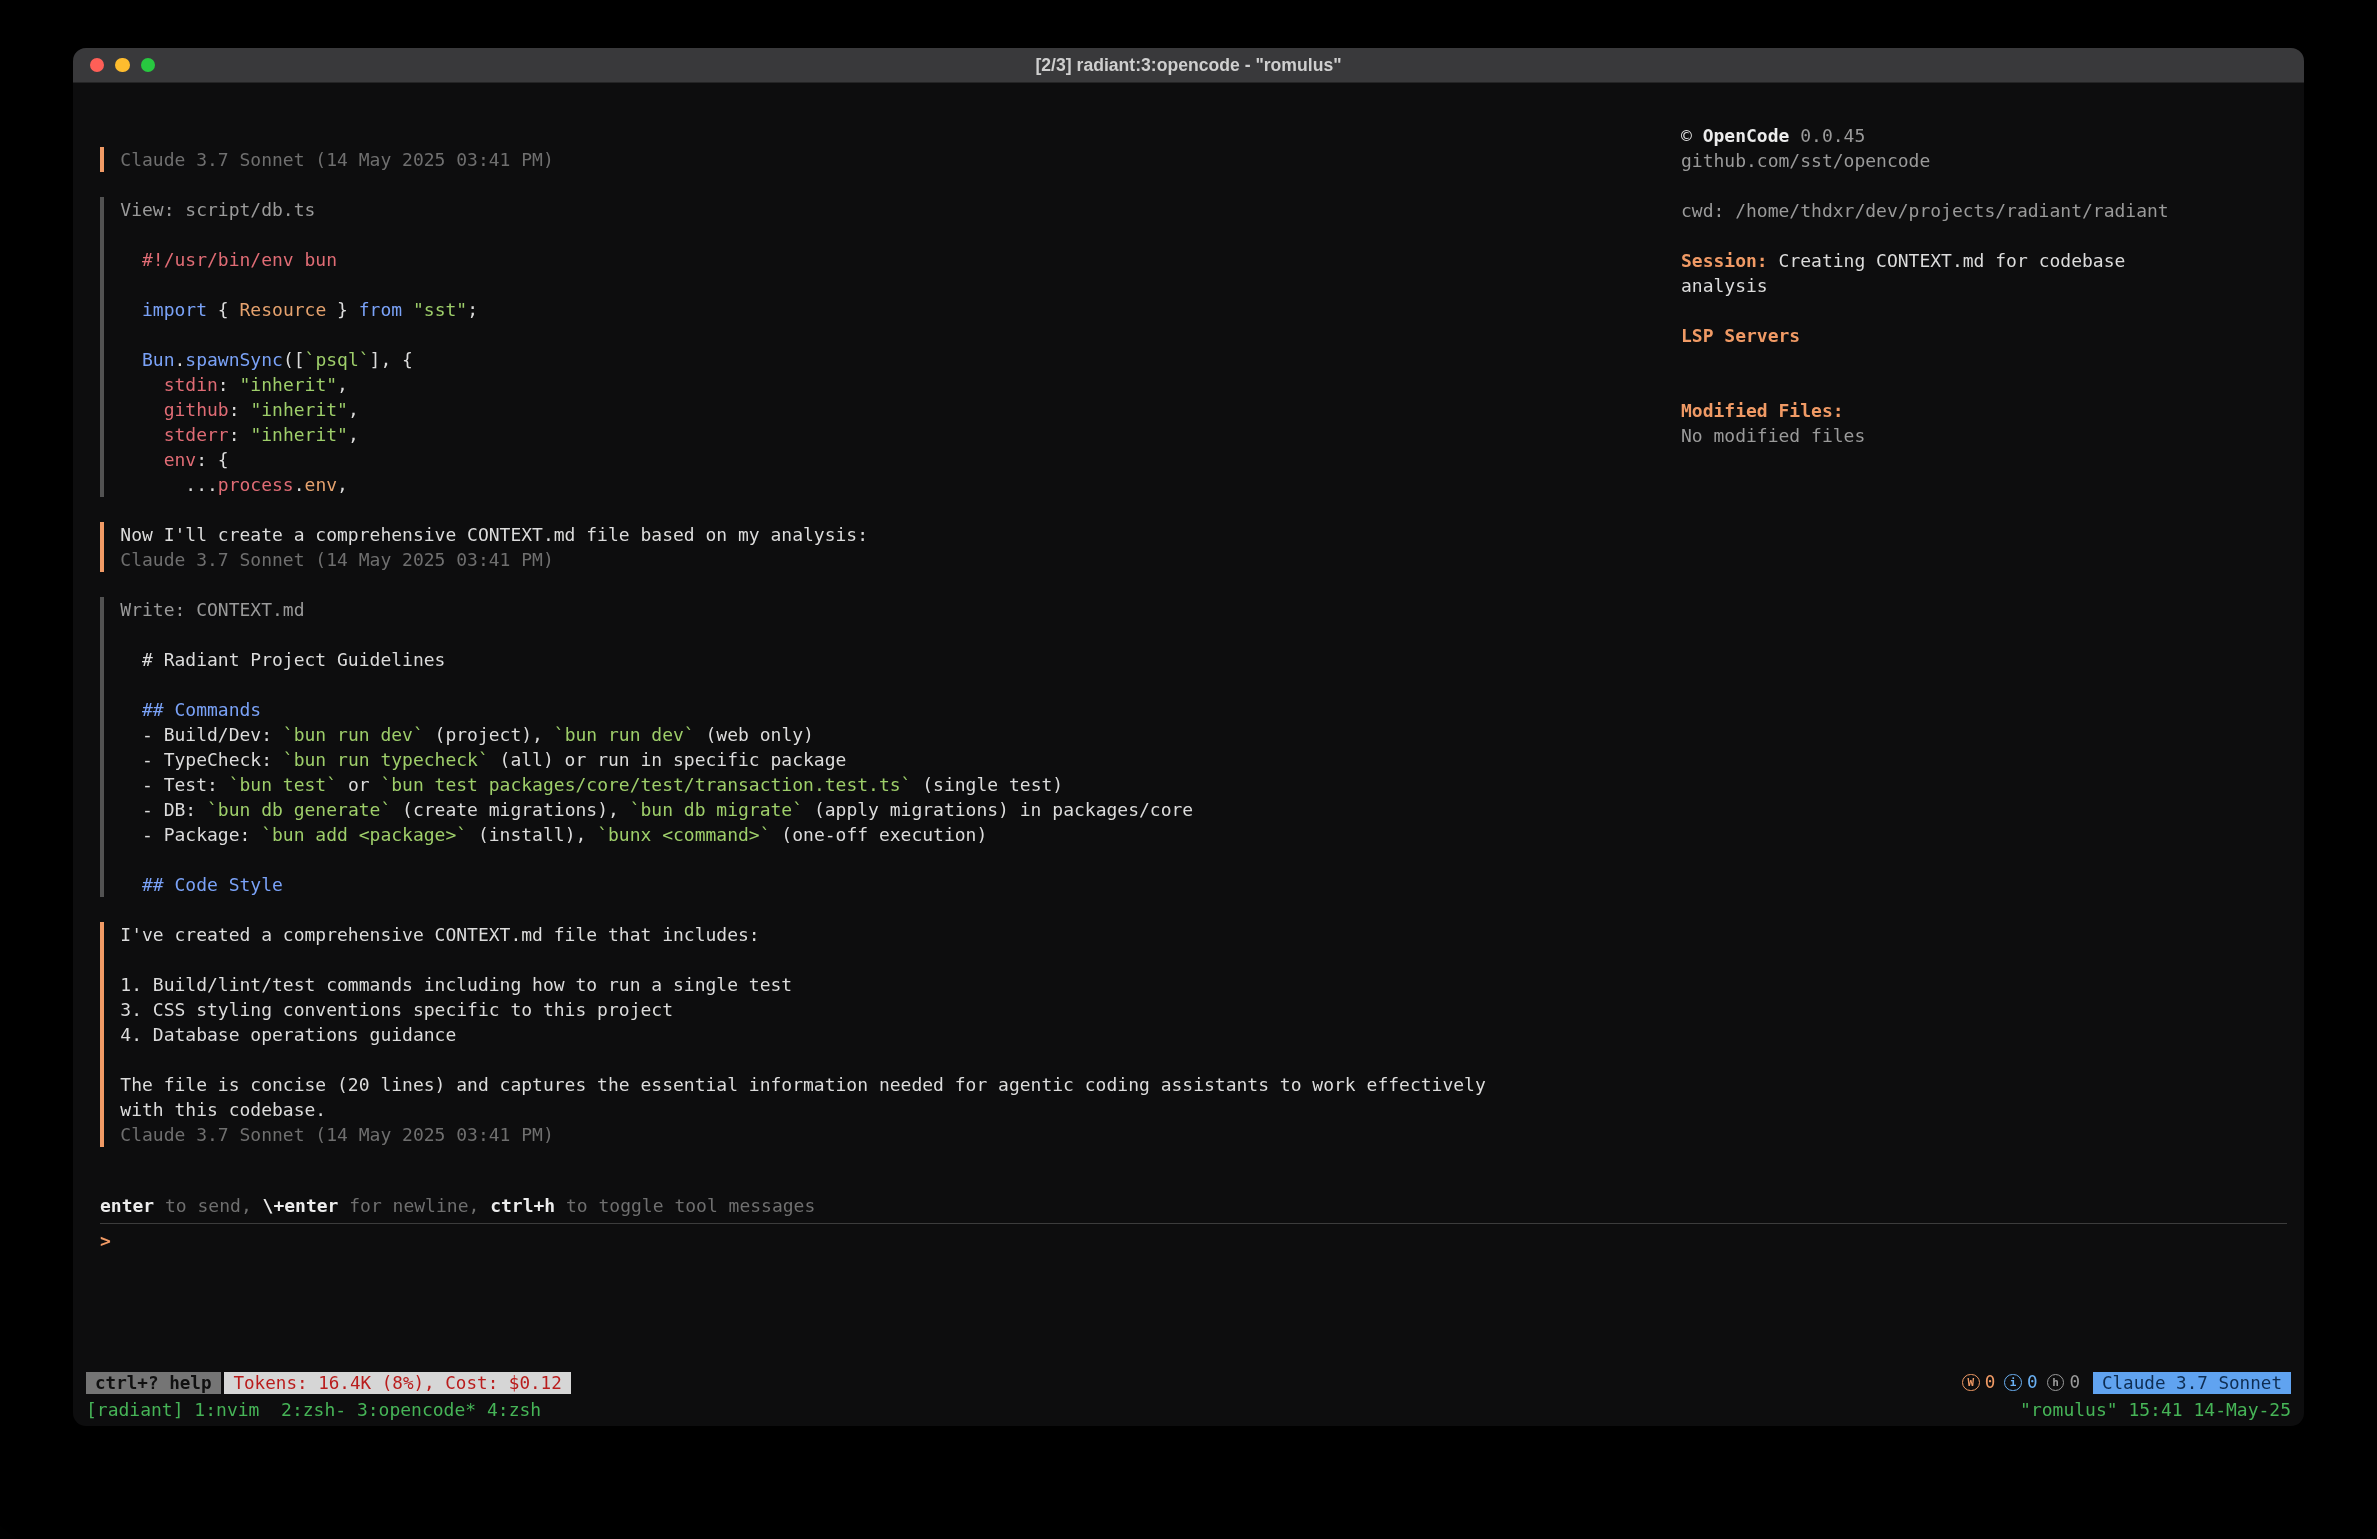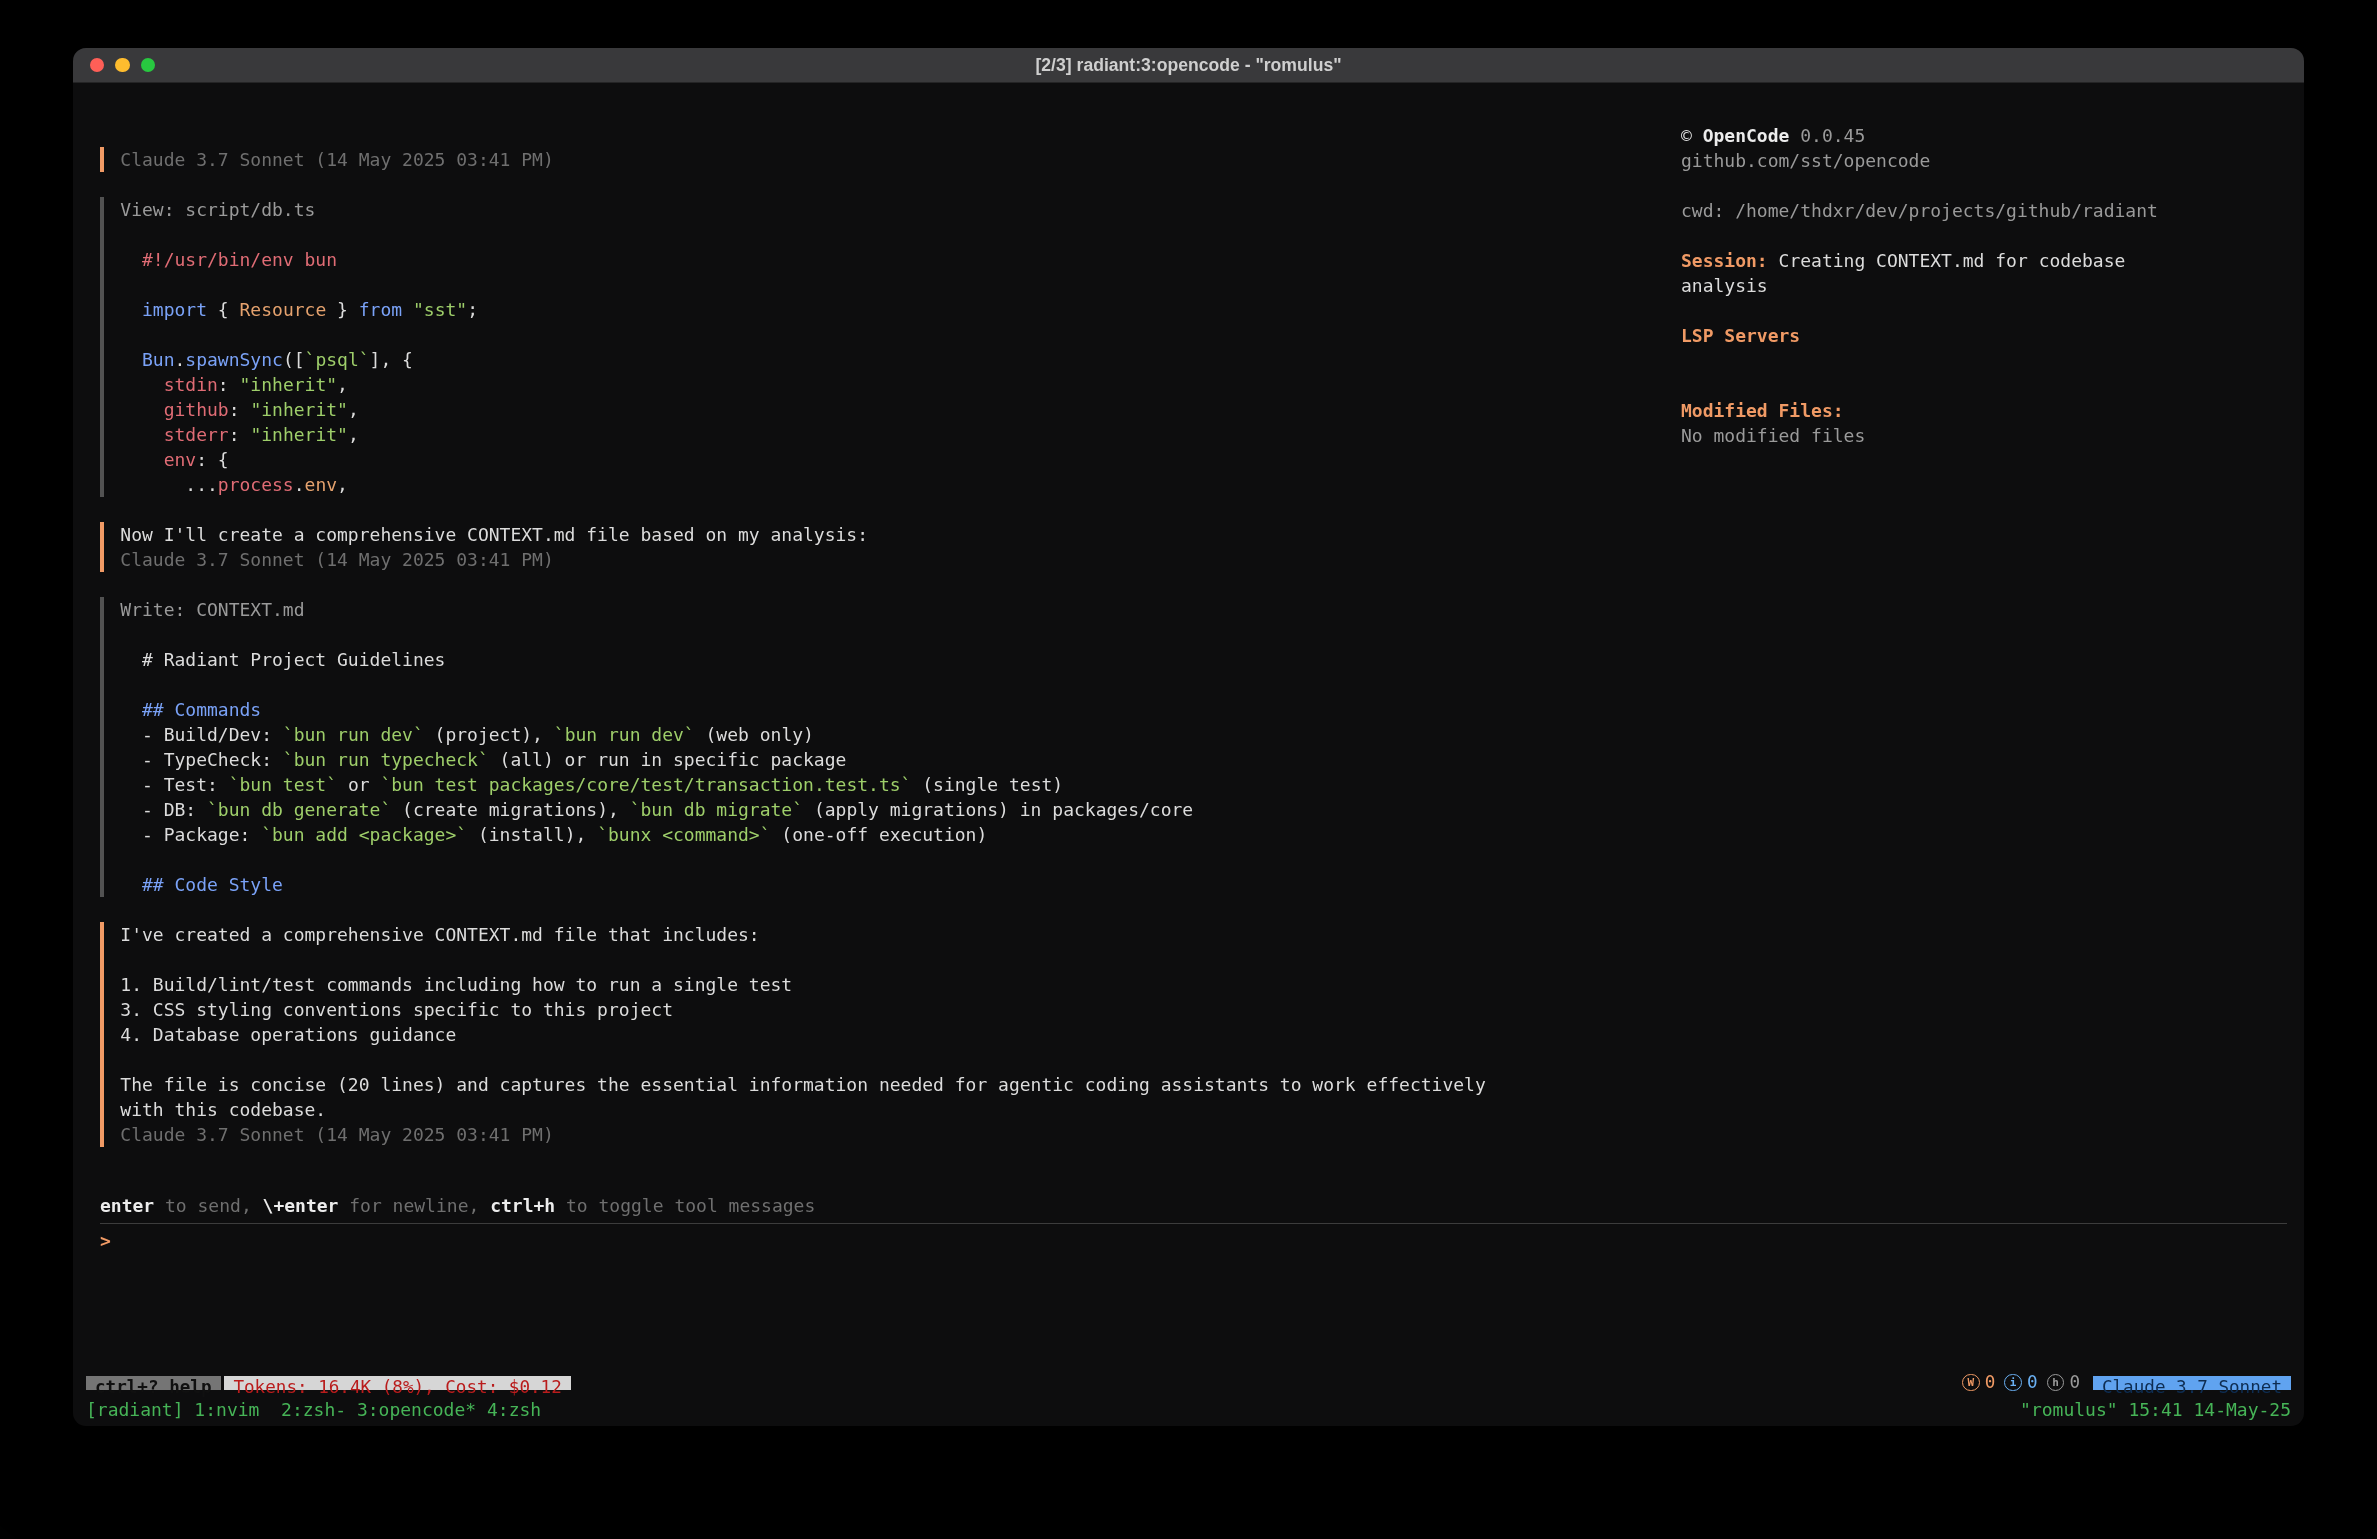--- a/index.html
+++ b/index.html
@@ -69,21 +69,21 @@
   .prompt-row { display:flex; align-items:flex-start; padding-left:27px; height:25px; }
   .prompt-symbol { color:#f09a65; font-weight:bold; margin-right:10.4px; }
   .prompt-input { flex:1; height:25px; }
   .input-spacer { height:115px; }
 
   
   .statusbar {
     flex:0 0 29px; display:flex; align-items:center;
     gap:3.9px; padding:0 13px; font-size:17.6px;
   }
-  .chip { height:14px; line-height:22px; padding:0 9px; white-space:pre; }
+  .chip { height:22px; line-height:22px; padding:0 9px; white-space:pre; }
   .chip-help   { background:#757575; color:#101010; font-weight:bold; }
   .chip-tokens { background:#d6d6d6; color:#b91c1c; }
   .status-right { margin-left:auto; display:flex; align-items:center; gap:9px; }
   .diag { display:flex; align-items:center; gap:5.2px; }
   .diag-circle {
     width:17.6px; height:17.6px; border-radius:50%;
     border:1.3px solid currentColor;
     display:inline-flex; align-items:center; justify-content:center;
     font-size:11px; font-weight:bold;
   }
@@ -159,21 +159,21 @@
           <div class="line">&nbsp;</div>
           <div class="line"><span class="c-w">The file is concise (20 lines) and captures the essential information needed for agentic coding assistants to work effectively</span></div>
           <div class="line"><span class="c-w">with this codebase.</span></div>
           <div class="line"><span class="c-d">Claude 3.7 Sonnet (14 May 2025 03:41 PM)</span></div>
         </div>
       </div>
     <div class="sidebar" id="sidebar-lines">
         <div class="line"><span class="c-w">© </span><span class="c-wb">OpenCode</span><span class="c-g"> 0.0.45</span></div>
         <div class="line"><span class="c-g">github.com/sst/opencode</span></div>
         <div class="line">&nbsp;</div>
-        <div class="line"><span class="c-g">cwd: /home/thdxr/dev/projects/github/radiant</span></div>
+        <div class="line"><span class="c-g">cwd: /home/thdxr/dev/projects/radiant/radiant</span></div>
         <div class="line">&nbsp;</div>
         <div class="line"><span class="c-ob">Session:</span><span class="c-w"> Creating CONTEXT.md for codebase</span></div>
         <div class="line"><span class="c-w">analysis</span></div>
         <div class="line">&nbsp;</div>
         <div class="line"><span class="c-ob">LSP Servers</span></div>
         <div class="line">&nbsp;</div>
         <div class="line">&nbsp;</div>
         <div class="line"><span class="c-ob">Modified Files:</span></div>
         <div class="line"><span class="c-g">No modified files</span></div>
       </div>

